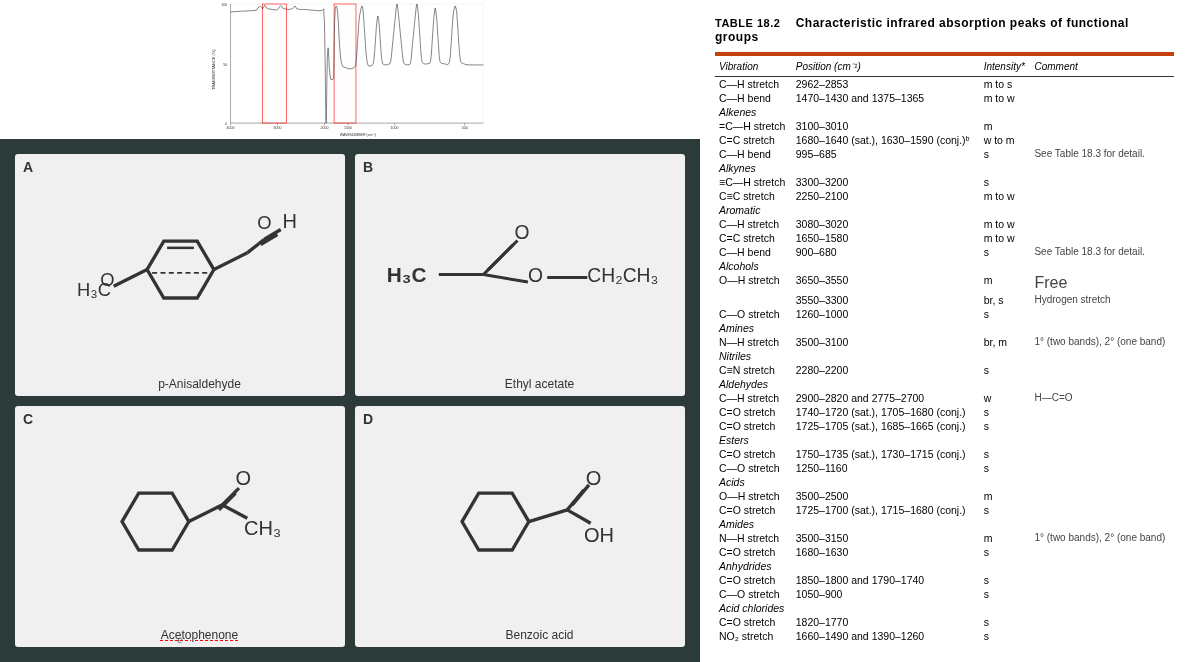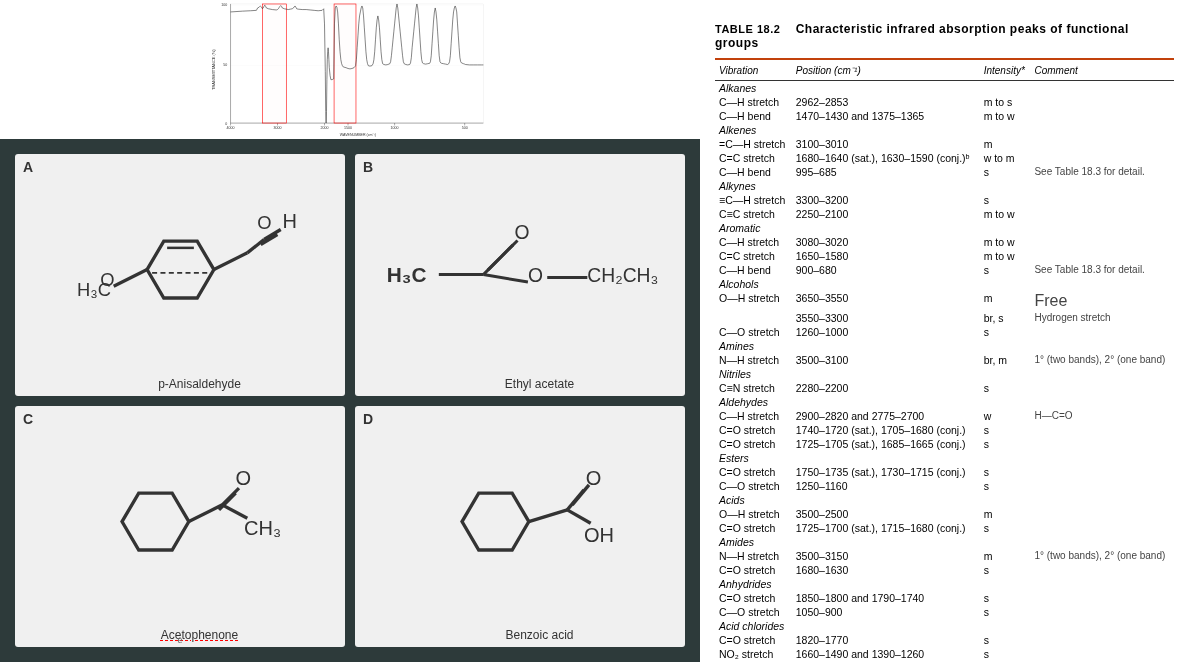--- a/index.html
+++ b/index.html
@@ -82,21 +82,21 @@
       text-decoration-style: dashed;
       text-decoration-color: red;
     }
 
     
     #right-panel {
       width: 489px;
       height: 662px;
       background: #fff;
       overflow-y: auto;
-      padding: 22px 15px;
+      padding: 16px 15px;
       font-size: 11px;
     }
 
     #table-title {
       font-size: 12px;
       font-weight: bold;
       text-align: left;
       margin-bottom: 8px;
       letter-spacing: 0.5px;
     }
@@ -107,21 +107,21 @@
     }
 
     table.ir-table {
       width: 100%;
       border-collapse: collapse;
       font-size: 10.5px;
     }
 
     table.ir-table th {
       border-bottom: 1px solid #333;
-      border-top: 2px solid #c2410c;
+      border-top: 4px solid #c2410c;
       padding: 3px 4px;
       text-align: left;
       font-weight: normal;
       font-style: italic;
       font-size: 10px;
     }
 
     table.ir-table td {
       padding: 1px 4px;
       vertical-align: top;
@@ -306,23 +306,20 @@
   <table class="ir-table">
     <thead>
       <tr>
         <th>Vibration</th>
         <th>Position (cm⁻¹)</th>
         <th>Intensity*</th>
         <th>Comment</th>
       </tr>
     </thead>
     <tbody id="ir-table-body">
-    <tr class="section-header">
-          <td colspan="4">Alkanes</td>
-        </tr>
         <tr>
           <td>C—H stretch</td>
           <td>2962–2853</td>
           <td>m to s</td>
           <td></td>
         </tr>
         <tr>
           <td>C—H bend</td>
           <td>1470–1430 and 1375–1365</td>
           <td>m to w</td>

